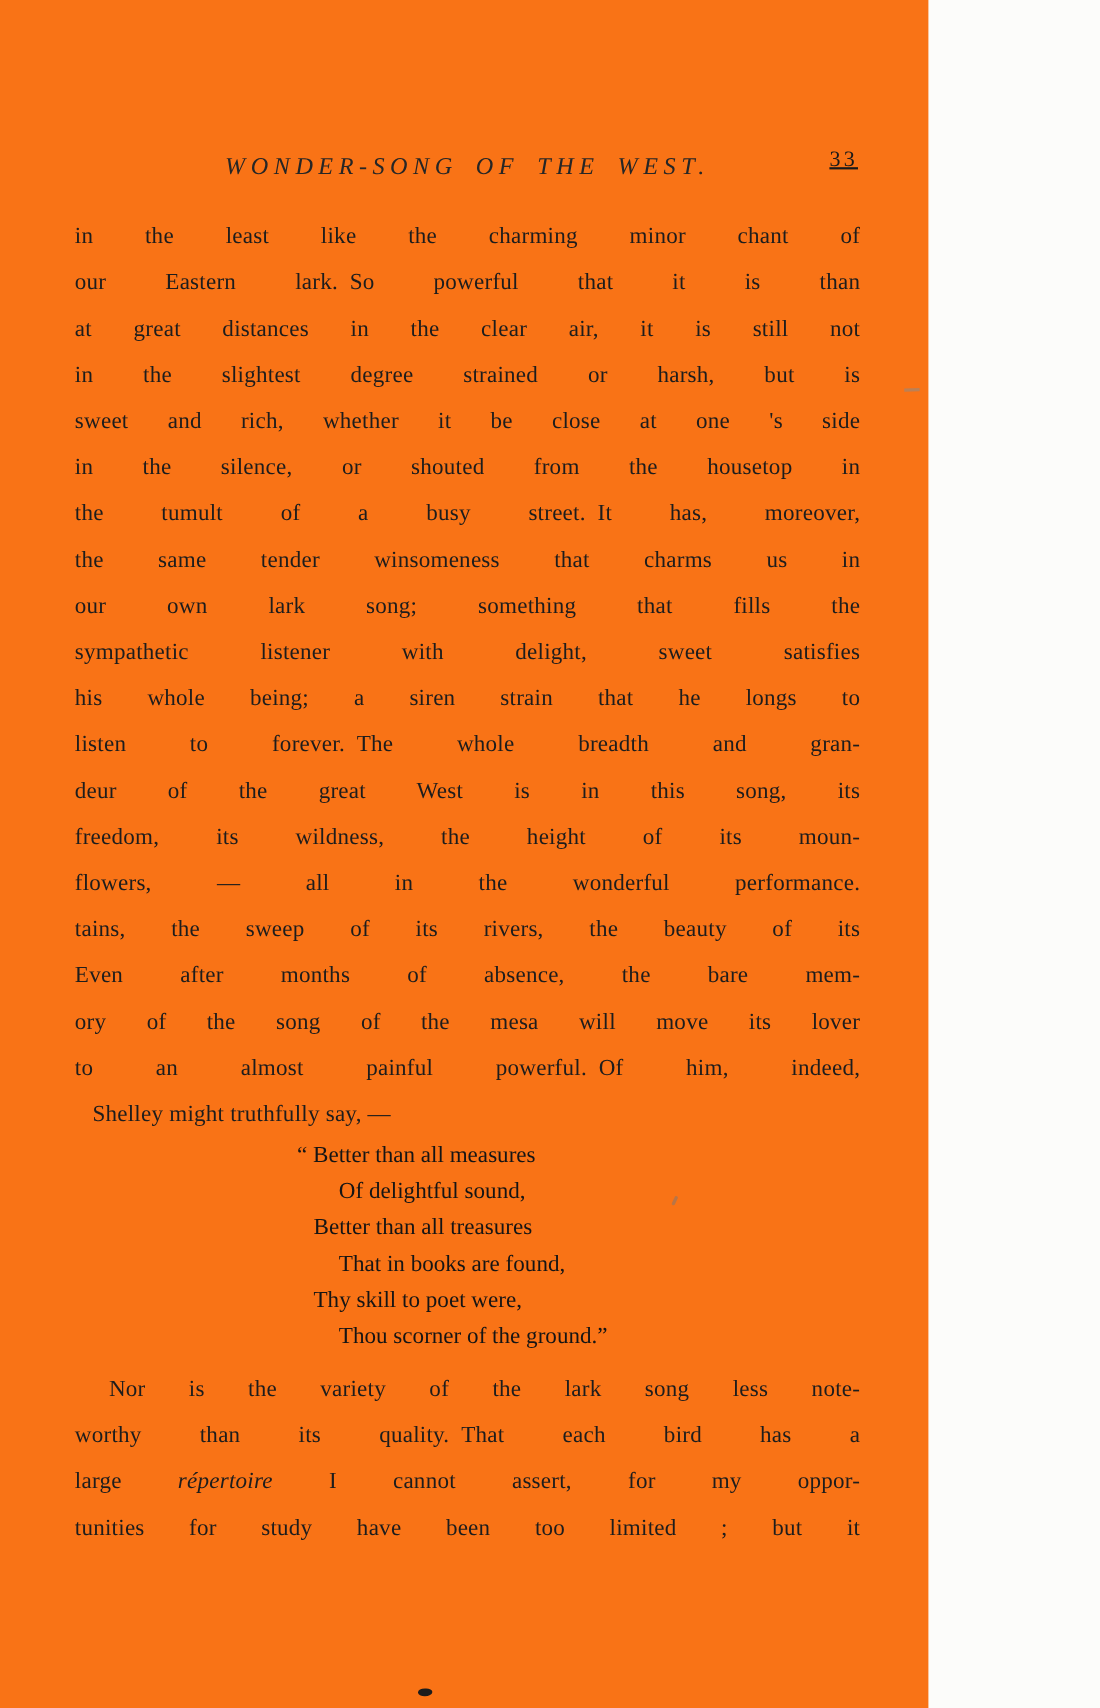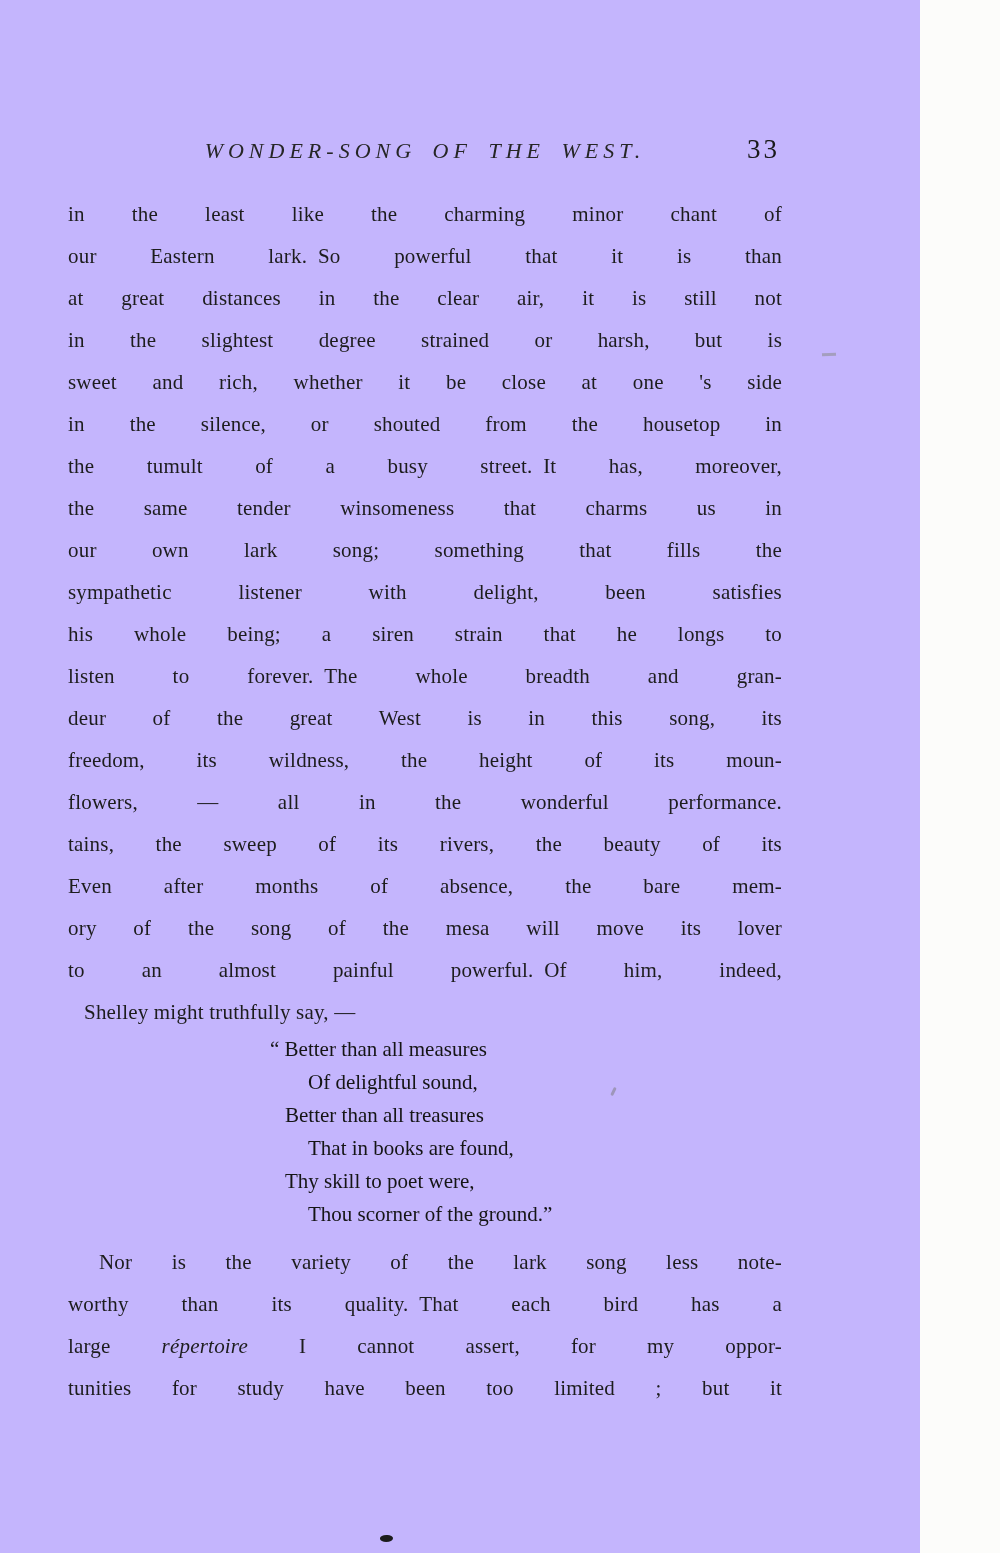--- a/index.html
+++ b/index.html
@@ -3,23 +3,23 @@
 <meta charset="utf-8">
 <style>
   * { margin: 0; padding: 0; box-sizing: border-box; }
   html, body { width: 1000px; }
   body {
     background: #fcfcfa;
     font-family: "Liberation Serif", "DejaVu Serif", serif;
   }
   .page {
     position: relative;
-    width: 920px;
+    width: 844px;
     height: 1553px;
-    background: #c4b5fd;
+    background: #f97316;
     color: #1e1e1e;
     overflow: hidden;
   }
 
   
   .running-head {
     position: absolute;
     top: 134px;
     left: 68px;
     width: 714px;
@@ -34,23 +34,24 @@
     font-size: 22px;
     letter-spacing: 5px;
     word-spacing: 6px;
     white-space: nowrap;
     color: #262626;
   }
   .page-number {
     position: absolute;
     right: 2px;
     top: 0;
-    font-size: 27px;
+    font-size: 20px;
     letter-spacing: 3px;
     color: #1a1a1a;
+    text-decoration: underline;
   }
 
   
   .body-text {
     position: absolute;
     top: 193px;
     left: 68px;
     width: 714px;
   }
   .paragraph .line {
@@ -113,21 +114,21 @@
     <div class="paragraph">
         <div class="line"><span>in the least like the charming minor chant of</span></div>
         <div class="line"><span>our Eastern lark. So powerful that it is than</span></div>
         <div class="line"><span>at great distances in the clear air, it is still not</span></div>
         <div class="line"><span>in the slightest degree strained or harsh, but is</span></div>
         <div class="line"><span>sweet and rich, whether it be close at one 's side</span></div>
         <div class="line"><span>in the silence, or shouted from the housetop in</span></div>
         <div class="line"><span>the tumult of a busy street. It has, moreover,</span></div>
         <div class="line"><span>the same tender winsomeness that charms us in</span></div>
         <div class="line"><span>our own lark song; something that fills the</span></div>
-        <div class="line"><span>sympathetic listener with delight, been satisfies</span></div>
+        <div class="line"><span>sympathetic listener with delight, sweet satisfies</span></div>
         <div class="line"><span>his whole being; a siren strain that he longs to</span></div>
         <div class="line"><span>listen to forever. The whole breadth and gran-</span></div>
         <div class="line"><span>deur of the great West is in this song, its</span></div>
         <div class="line"><span>freedom, its wildness, the height of its moun-</span></div>
         <div class="line"><span>flowers, — all in the wonderful performance.</span></div>
         <div class="line"><span>tains, the sweep of its rivers, the beauty of its</span></div>
         <div class="line"><span>Even after months of absence, the bare mem-</span></div>
         <div class="line"><span>ory of the song of the mesa will move its lover</span></div>
         <div class="line"><span>to an almost painful powerful. Of him, indeed,</span></div>
         <div class="line last-line"><span>Shelley might truthfully say, —</span></div>

